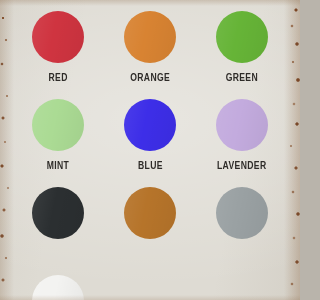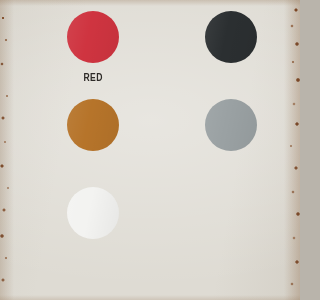--- a/index.html
+++ b/index.html
@@ -27,26 +27,26 @@
     position: absolute;
     inset: 0;
     background:
       radial-gradient(ellipse 150% 80% at 50% 40%, rgba(255,255,255,0.30) 0%, rgba(255,255,255,0) 70%),
       linear-gradient(100deg, rgba(160,150,135,0.10) 0%, rgba(255,255,255,0) 25%, rgba(255,255,255,0) 75%, rgba(150,138,122,0.13) 100%);
     pointer-events: none;
   }
 
   #grid {
     position: absolute;
-    left: 12px;
+    left: 0;
     top: 0;
     width: 300px;
     height: 300px;
     display: grid;
-    grid-template-columns: repeat(2, 1fr);
+    grid-template-columns: repeat(3, 1fr);
     grid-auto-rows: 88px;
     column-gap: 0px;
     row-gap: 0px;
     padding: 11px 12px 0 12px;
     box-sizing: border-box;
   }
 
   .cell {
     display: flex;
     flex-direction: column;
@@ -147,20 +147,40 @@
 <div id="poster">
 
   <div id="paper-shading"></div>
 
   <div id="grid">
       <div class="cell">
         <div class="swatch" title="RED" style="background: rgb(207, 52, 64);"></div>
         <div class="label">RED</div>
       </div>
       <div class="cell">
+        <div class="swatch" title="ORANGE" style="background: rgb(216, 131, 50);"></div>
+        <div class="label">ORANGE</div>
+      </div>
+      <div class="cell">
+        <div class="swatch" title="GREEN" style="background: rgb(102, 180, 55);"></div>
+        <div class="label">GREEN</div>
+      </div>
+      <div class="cell">
+        <div class="swatch" title="MINT" style="background: rgb(171, 219, 148);"></div>
+        <div class="label">MINT</div>
+      </div>
+      <div class="cell">
+        <div class="swatch" title="BLUE" style="background: rgb(61, 46, 232);"></div>
+        <div class="label">BLUE</div>
+      </div>
+      <div class="cell">
+        <div class="swatch" title="LAVENDER" style="background: rgb(195, 171, 222);"></div>
+        <div class="label">LAVENDER</div>
+      </div>
+      <div class="cell">
         <div class="swatch" title="" style="background: rgb(43, 47, 49);"></div>
       </div>
       <div class="cell">
         <div class="swatch" title="" style="background: rgb(182, 116, 42);"></div>
       </div>
       <div class="cell">
         <div class="swatch" title="" style="background: rgb(154, 161, 163);"></div>
       </div>
       <div class="cell">
         <div class="swatch" title="" style="background: rgb(243, 243, 241);"></div>

